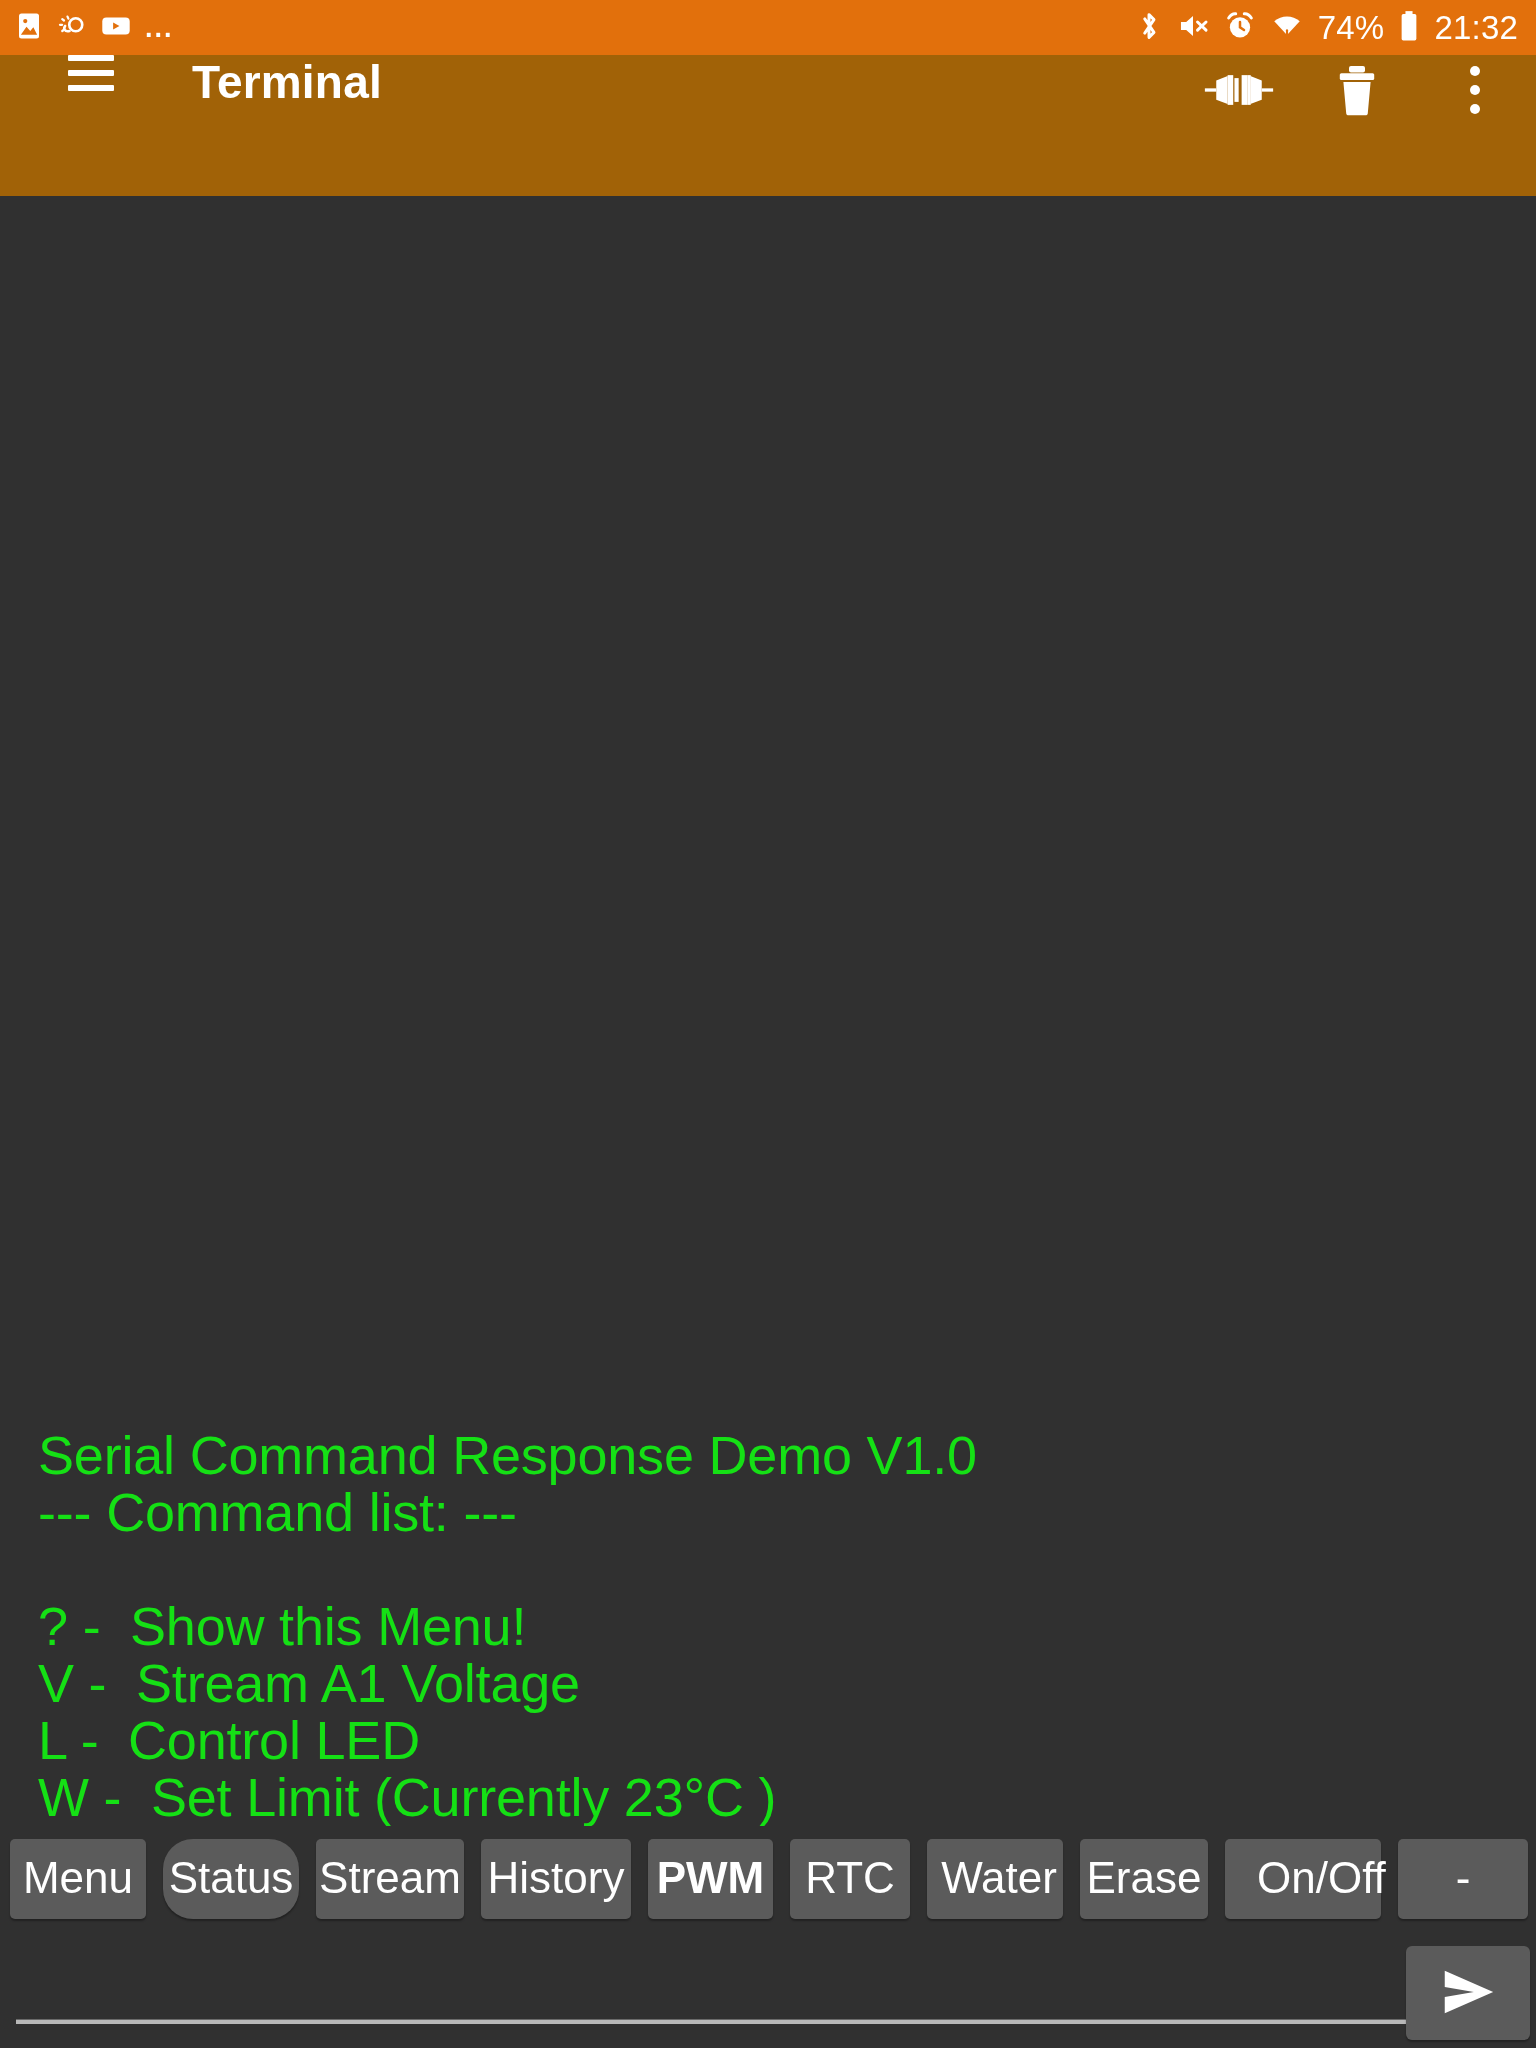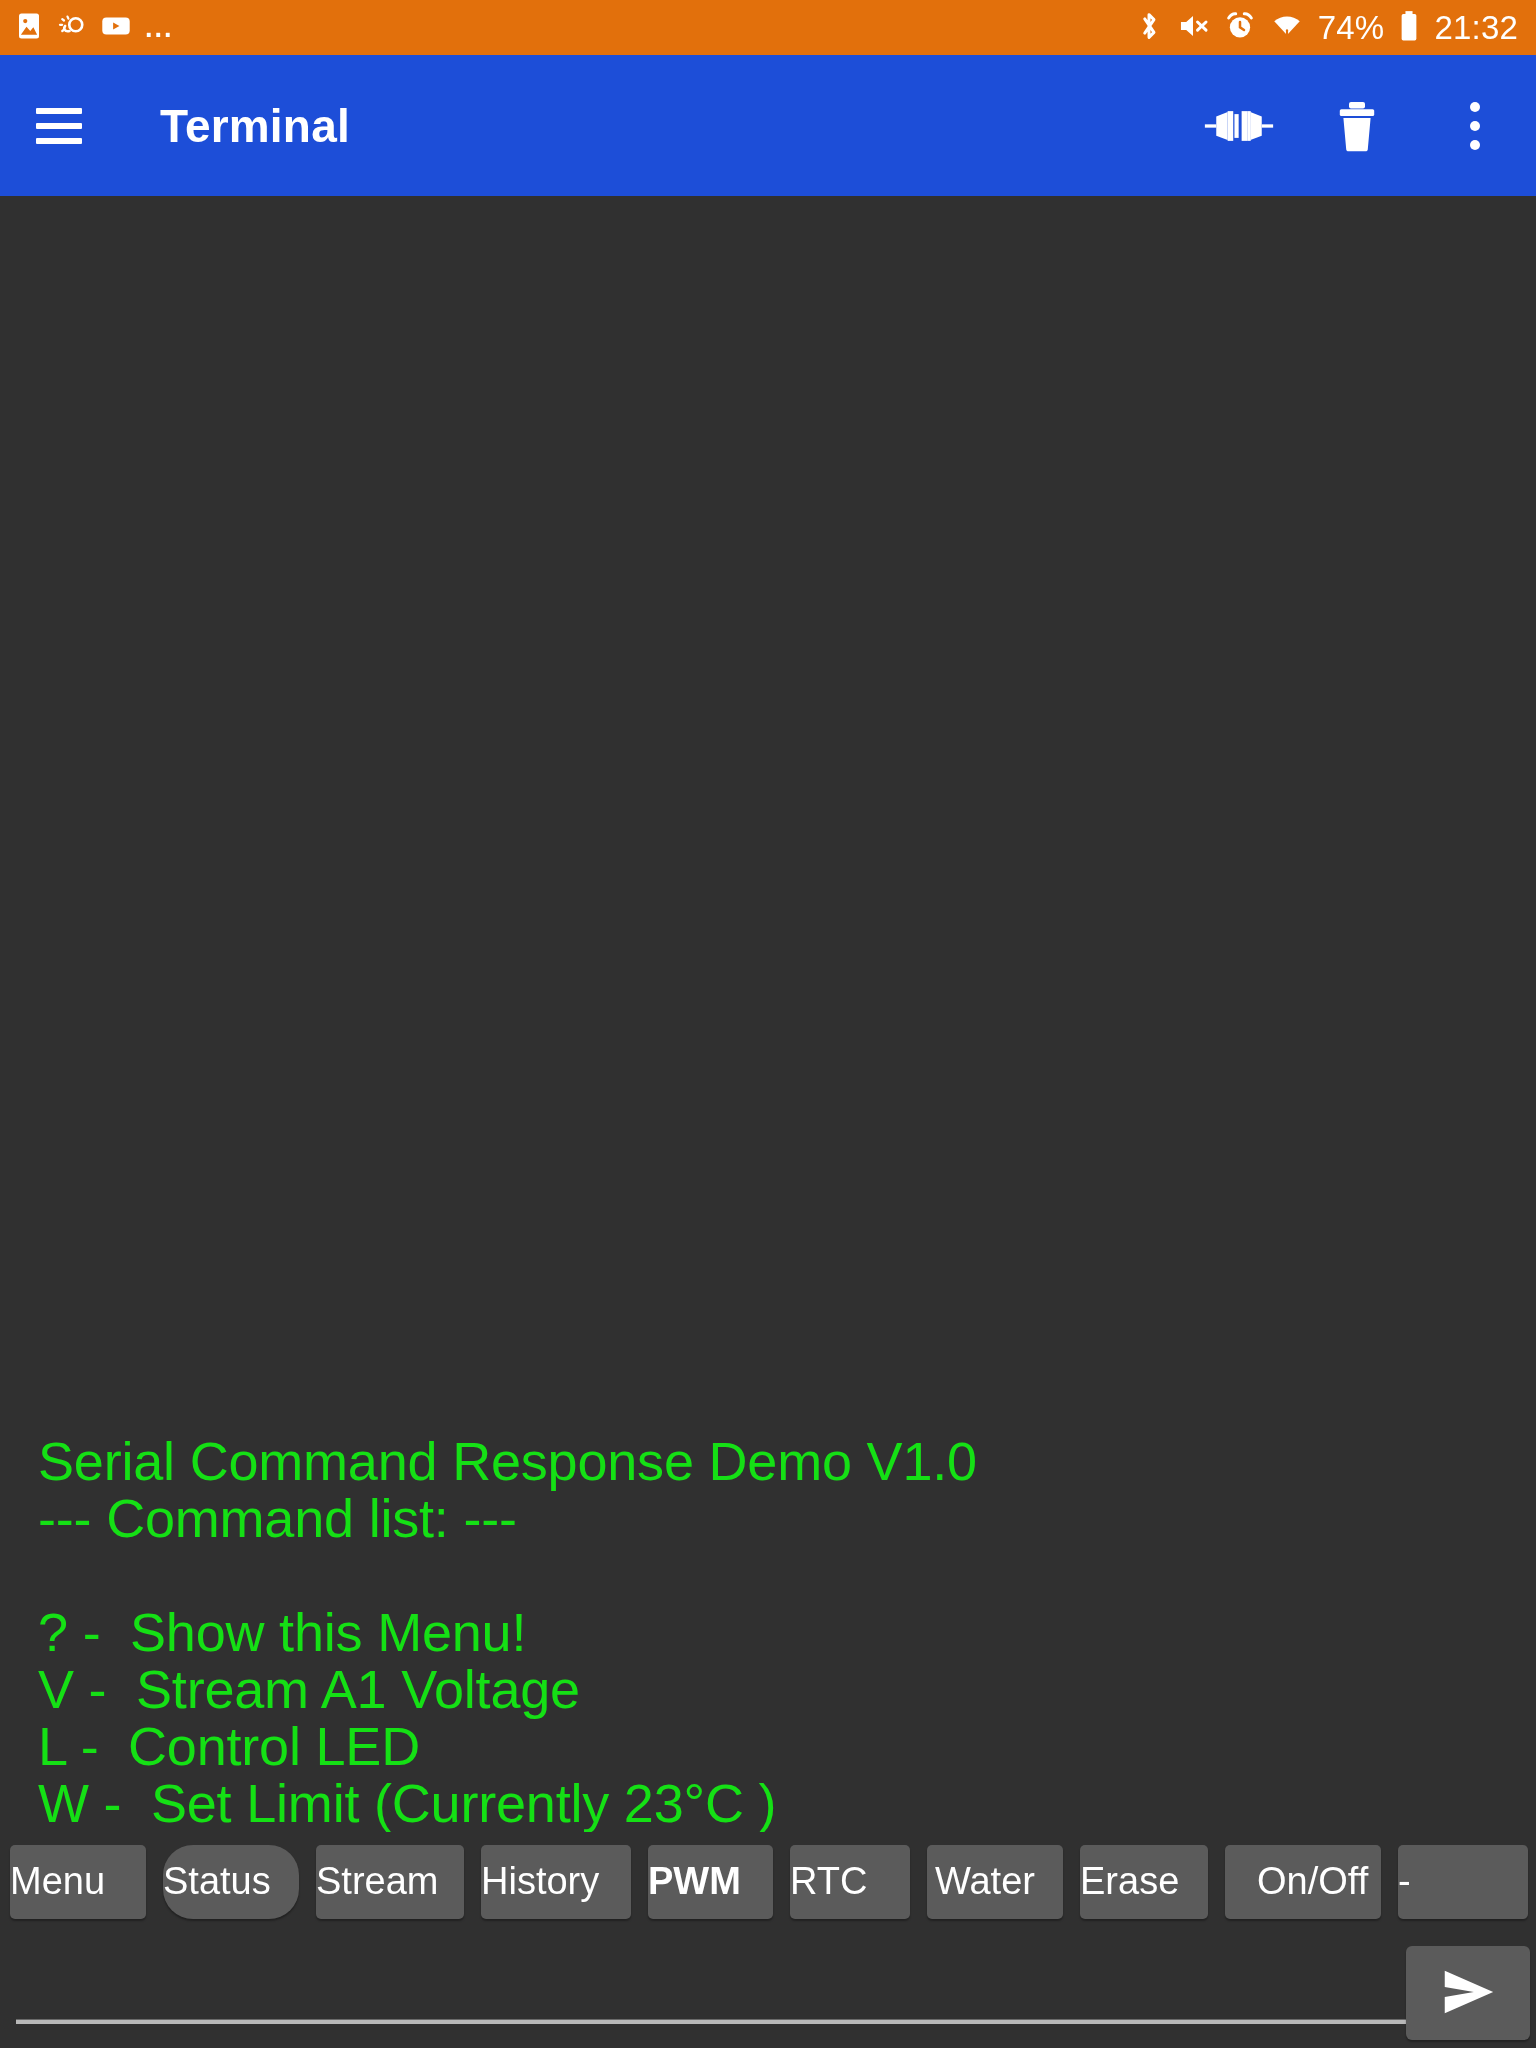--- a/index.html
+++ b/index.html
@@ -57,24 +57,24 @@
   .sb-clock {
     font-size: 33px;
     color: #ffffff;
     letter-spacing: 0.2px;
   }
 
   
   .appbar {
     height: 141px;
     flex: 0 0 141px;
-    background: #1d4ed8;
-    display: flex;
-    align-items: center;
-    padding: 0 26px 0 36px;
+    background: #a16207;
+    display: flex;
+    align-items: flex-start;
+    padding: 0 26px 0 68px;
     color: #ffffff;
   }
   .hamburger {
     width: 46px;
     height: 36px;
     display: flex;
     flex-direction: column;
     justify-content: space-between;
     cursor: pointer;
     flex: 0 0 auto;
@@ -151,31 +151,31 @@
     flex: 0 0 auto;
     display: flex;
     align-items: center;
     gap: 17px;
     padding: 13px 8px 9px 10px;
     background: #303030;
   }
   .qbtn {
     background: #5B5B5B;
     color: #ffffff;
-    font-size: 38px;
+    font-size: 44px;
     line-height: 1;
     border: none;
     border-radius: 5px;
     padding: 17px 0 19px 0;
     min-width: 0;
     flex: 0 0 auto;
     cursor: pointer;
     font-family: "Liberation Sans", sans-serif;
     box-shadow: 0 2px 2px rgba(0,0,0,0.32);
-    text-align: left;
+    text-align: center;
     white-space: nowrap;
   }
   .qbtn.w-menu    { width: 136px; }
   .qbtn.w-status  { width: 136px; border-radius: 30px; }
   .qbtn.w-stream  { width: 148px; }
   .qbtn.w-history { width: 150px; }
   .qbtn.w-pwm     { width: 125px; font-weight: bold; }
   .qbtn.w-rtc     { width: 120px; }
   .qbtn.w-water   { width: 136px; padding-left: 8px; }
   .qbtn.w-erase   { width: 128px; }

